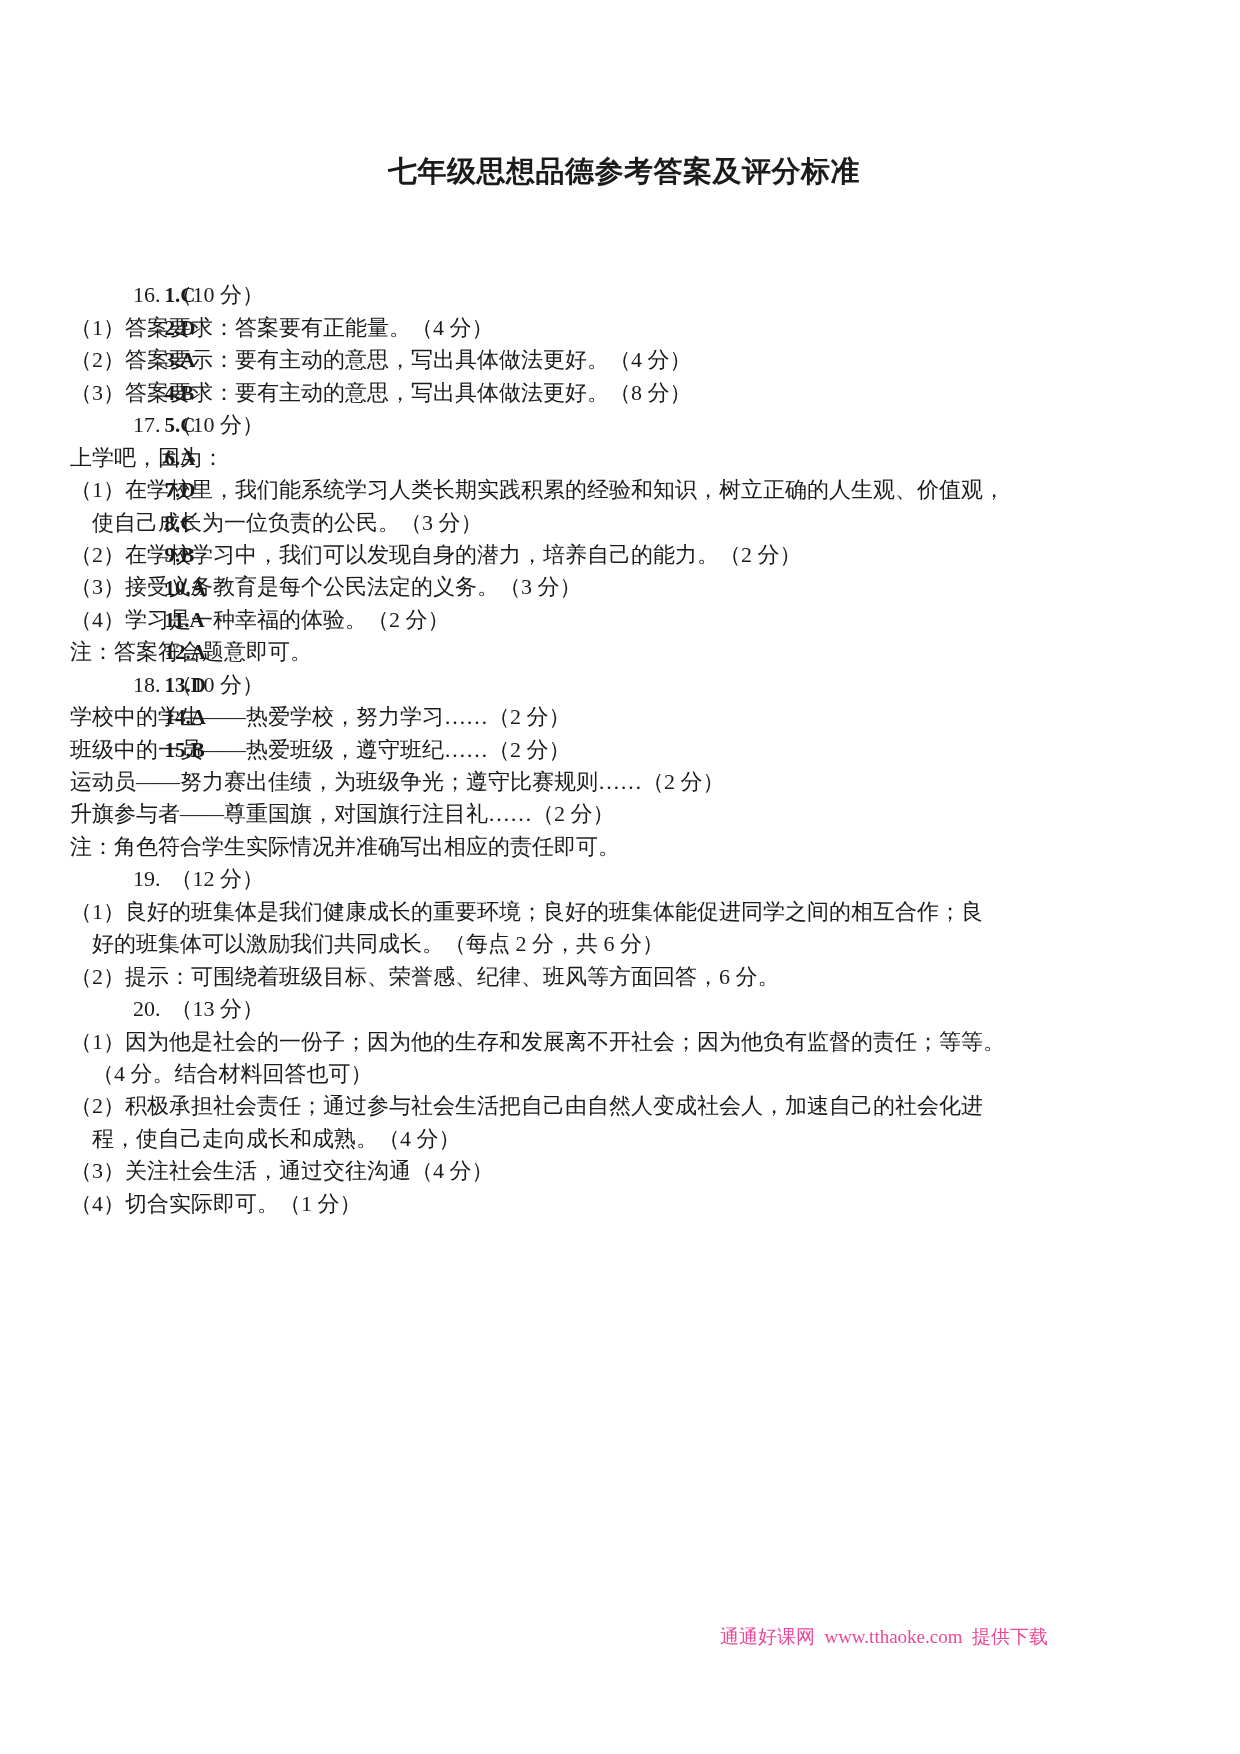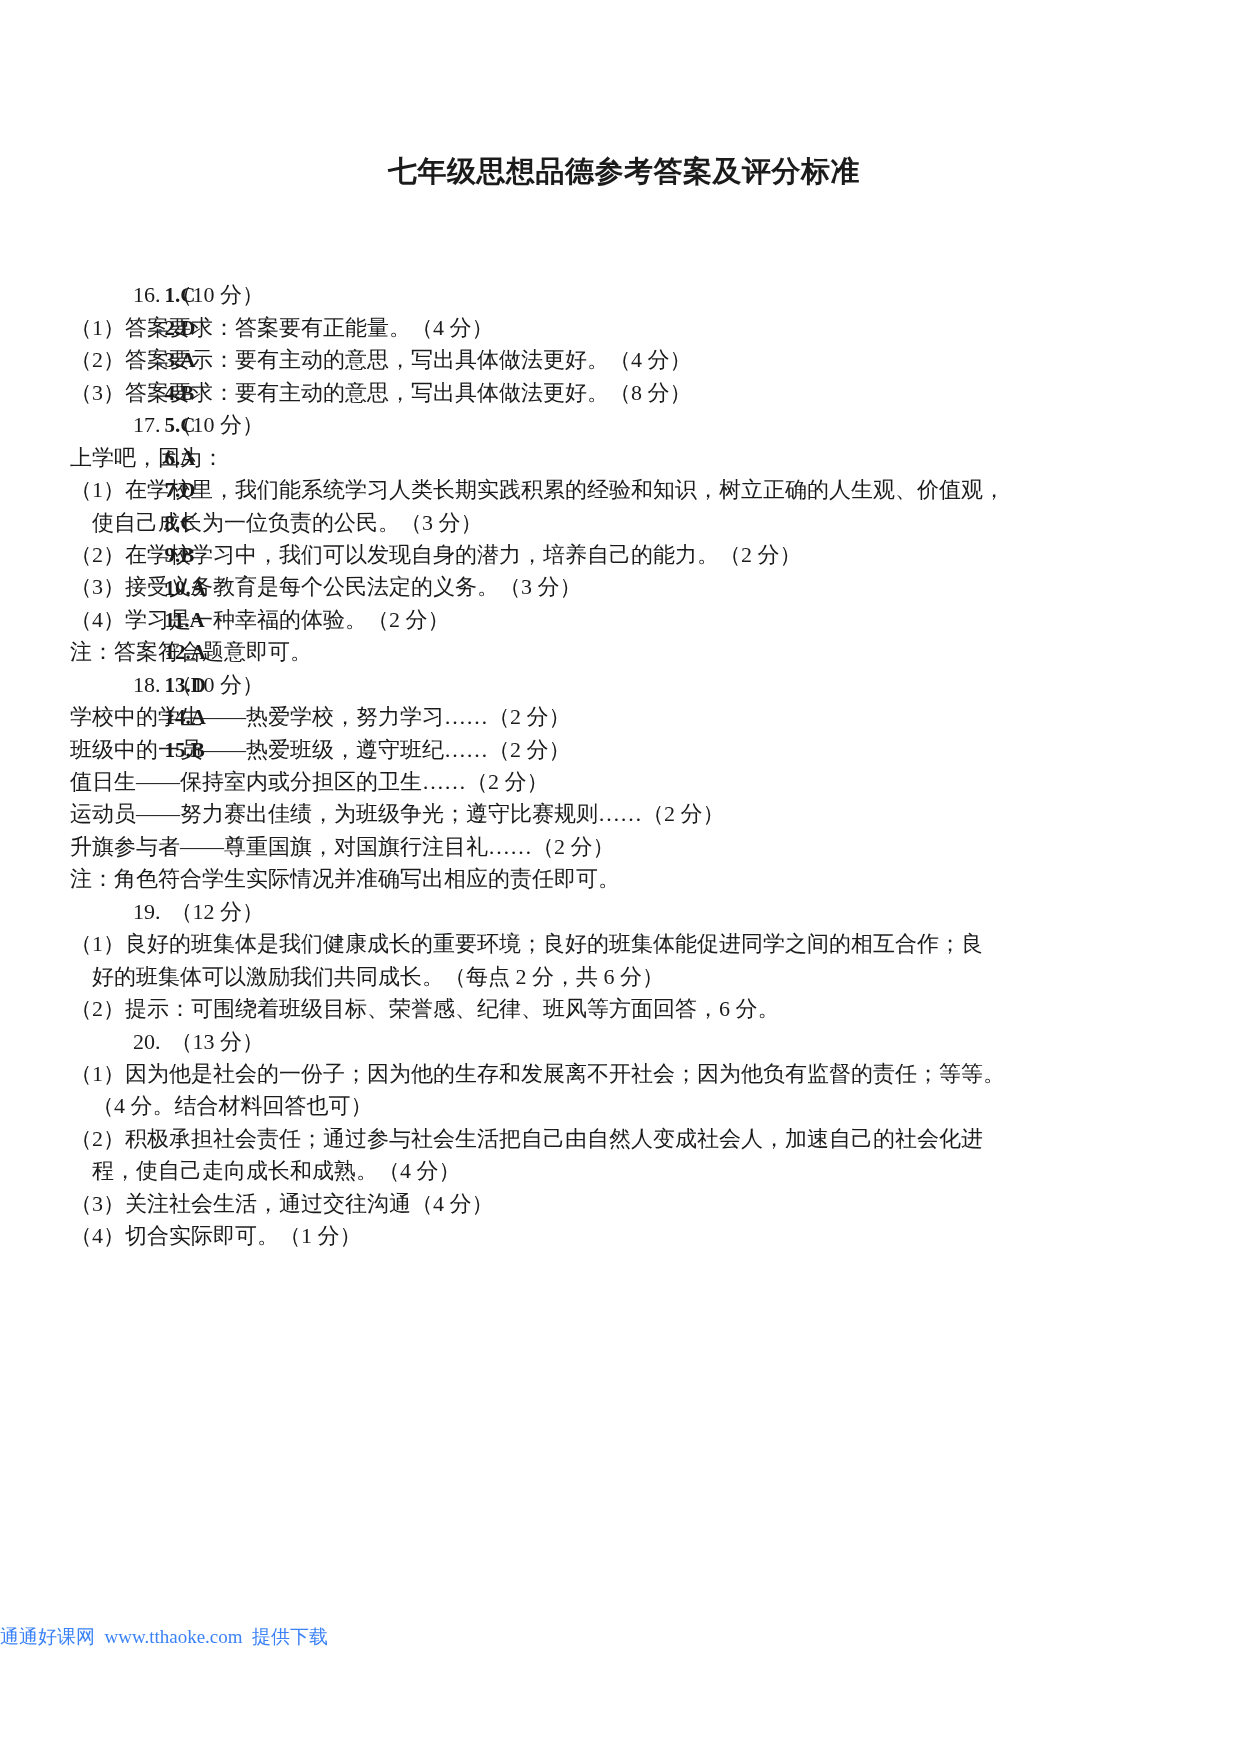--- a/index.html
+++ b/index.html
@@ -55,25 +55,25 @@
     border-radius: 50%;
     background: #41505f;
   }
   .dot1 { top: 329px; }
   .dot2 { top: 362px; }
   .footer {
     position: absolute;
     top: 1624px;
     left: 0;
     width: 1048px;
-    text-align: left;
+    text-align: right;
     font-size: 19px;
     line-height: 26px;
     white-space: pre;
-    color: #3b82f6;
+    color: #ec4899;
   }
 </style>
 </head>
 <body>
 
 <div class="page">
 
   <h1 class="title">七年级思想品德参考答案及评分标准</h1>
 
   <div class="content">
@@ -106,21 +106,20 @@
     <div class="line l1">（1）在学校里，我们能系统学习人类长期实践积累的经验和知识，树立正确的人生观、价值观，</div>
     <div class="line l2">使自己成长为一位负责的公民。（3 分）</div>
     <div class="line l1">（2）在学校学习中，我们可以发现自身的潜力，培养自己的能力。（2 分）</div>
     <div class="line l1">（3）接受义务教育是每个公民法定的义务。（3 分）</div>
     <div class="line l1">（4）学习是一种幸福的体验。（2 分）</div>
     <div class="line l1">注：答案符合题意即可。</div>
 
     <div class="line l0"><span class="qnum">18.</span><span>（10 分）</span></div>
     <div class="line l1">学校中的学生——热爱学校，努力学习……（2 分）</div>
     <div class="line l1">班级中的一员——热爱班级，遵守班纪……（2 分）</div>
-    <div class="line l1">值日生——保持室内或分担区的卫生……（2 分）</div>
     <div class="line l1">运动员——努力赛出佳绩，为班级争光；遵守比赛规则……（2 分）</div>
     <div class="line l1">升旗参与者——尊重国旗，对国旗行注目礼……（2 分）</div>
     <div class="line l1">注：角色符合学生实际情况并准确写出相应的责任即可。</div>
 
     <div class="line l0"><span class="qnum">19.</span><span>（12 分）</span></div>
     <div class="line l1">（1）良好的班集体是我们健康成长的重要环境；良好的班集体能促进同学之间的相互合作；良</div>
     <div class="line l2">好的班集体可以激励我们共同成长。（每点 2 分，共 6 分）</div>
     <div class="line l1">（2）提示：可围绕着班级目标、荣誉感、纪律、班风等方面回答，6 分。</div>
 
     <div class="line l0"><span class="qnum">20.</span><span>（13 分）</span></div>

